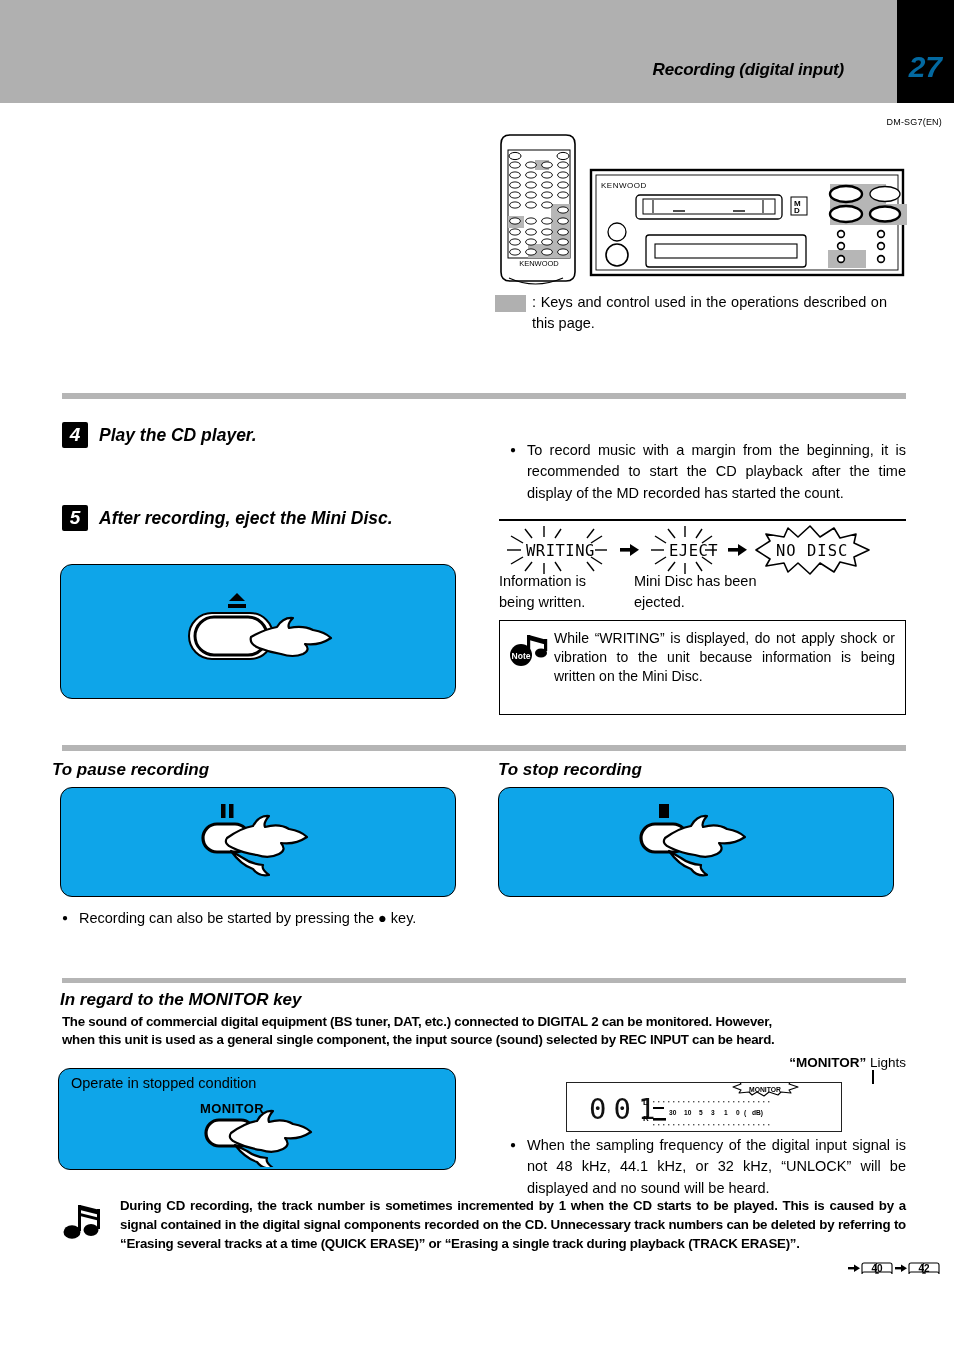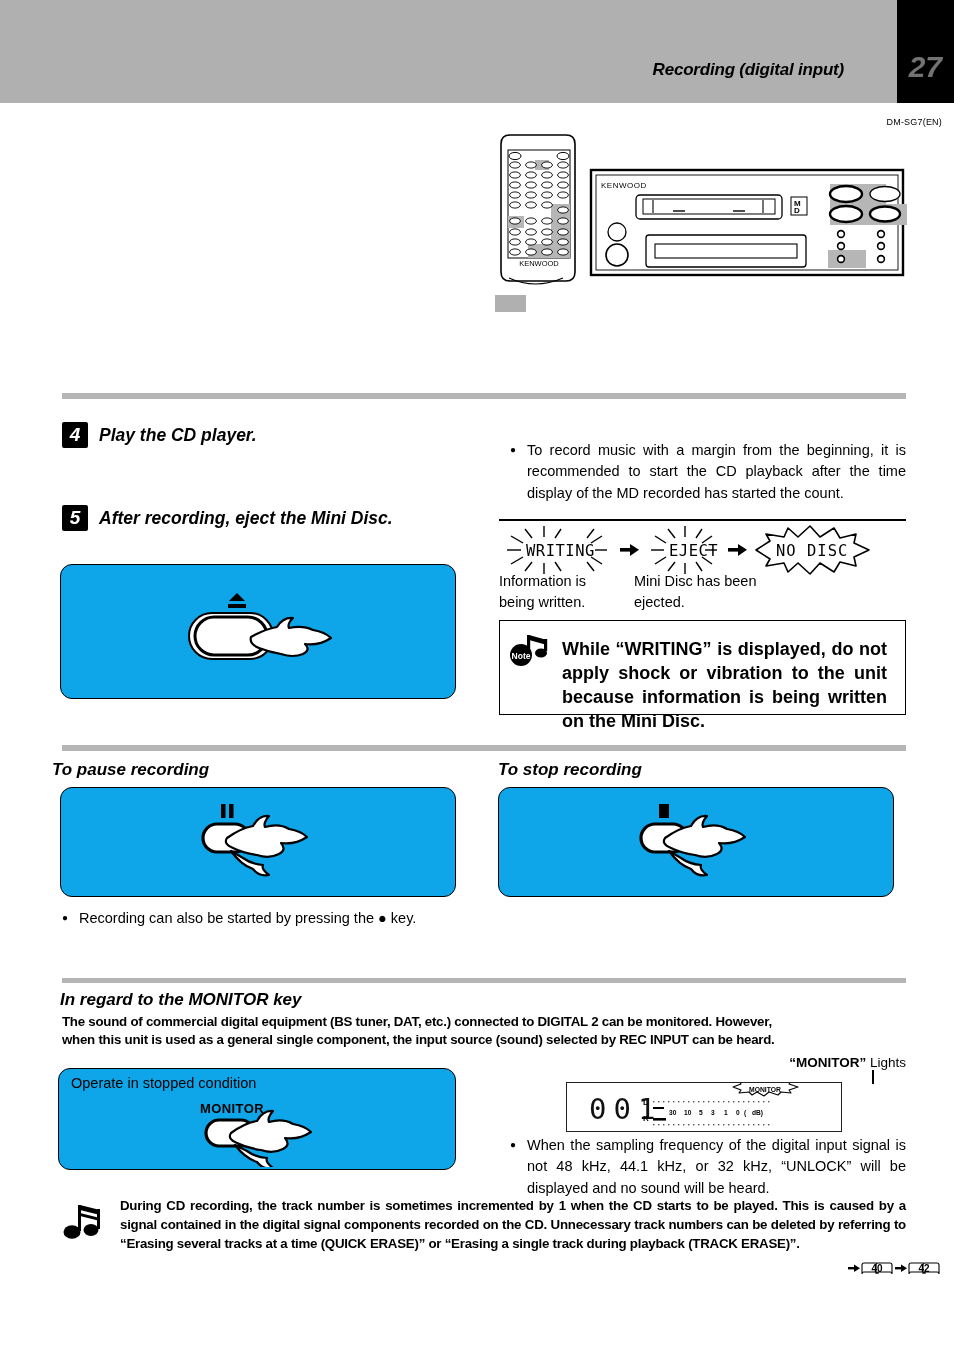--- a/index.html
+++ b/index.html
@@ -23,21 +23,21 @@
     transform: translateY(-50%);
     font-weight:bold; font-style:italic; font-size:17px;
     letter-spacing:-0.2px; white-space:nowrap;
   }
   .page-tab {
     position:absolute; right:0; top:0; width:57px; height:103px;
     background:#000;
   }
   .page-num {
     position:absolute; right:12px; top:52px;
-    color:#737373; font-weight:bold; font-style:italic; font-size:30px;
+    color:#0369a1; font-weight:bold; font-style:italic; font-size:30px;
     line-height:1;
   }
   .model-code {
     position:absolute; right:12px; top:117px;
     font-size:9px; letter-spacing:.2px;
   }
 
   
   .rule-grey { position:absolute; background:#b5b5b5; height:6px; }
   .rule-black { position:absolute; background:#000; height:2px; }
@@ -82,21 +82,21 @@
   .bullet-item:before {
     content:"\25CF"; position:absolute; left:0; top:0; font-size:10px; line-height:1.9;
   }
 
   
   .notebox {
     position:absolute; border:1.6px solid #000; background:#fff;
     padding:8px 10px 9px 54px;
   }
   .notebox p {
-    margin:8px; font-weight:bold; font-size:18px; line-height:1.34;
+    margin:0; font-weight:normal; font-size:14px; line-height:1.34;
     text-align:justify;
   }
   .note-badge { position:absolute; left:7px; top:10px; width:44px; height:38px; }
 
   
   .sec-head { position:absolute; font-weight:bold; font-style:italic; font-size:17px; }
 
   
   .monitor-para {
     position:absolute; font-weight:bold; font-size:13.3px; line-height:1.42;
@@ -238,21 +238,21 @@
         <circle cx="346" cy="114" r="3.4"></circle>
           <circle cx="386" cy="114" r="3.4"></circle>
         <circle cx="346" cy="127" r="3.4"></circle>
           <circle cx="386" cy="127" r="3.4"></circle>
       </g>
     </g>
   </svg>
 </div>
 
 <div class="legend-row">
-  <span class="legend-sw"></span>
+  <span class="legend-sw"></span><span class="legend-text">: Keys and control used in the operations described on this page.</span>
 </div>
 
 <div class="rule-grey" style="left:62px; top:393px; width:844px;"></div>
 
 <div style="position:absolute; left:62px; top:422px; width:400px;">
   <span class="step-num">4</span><span class="step-title">Play the CD player.</span>
 </div>
 
 <div class="bullet-list" style="position:absolute; left:510px; top:440px; width:396px;">
   <div class="bullet-item">To record music with a margin from the beginning, it is recommended to start the CD playback after the time display of the MD recorded has started the count.</div>

